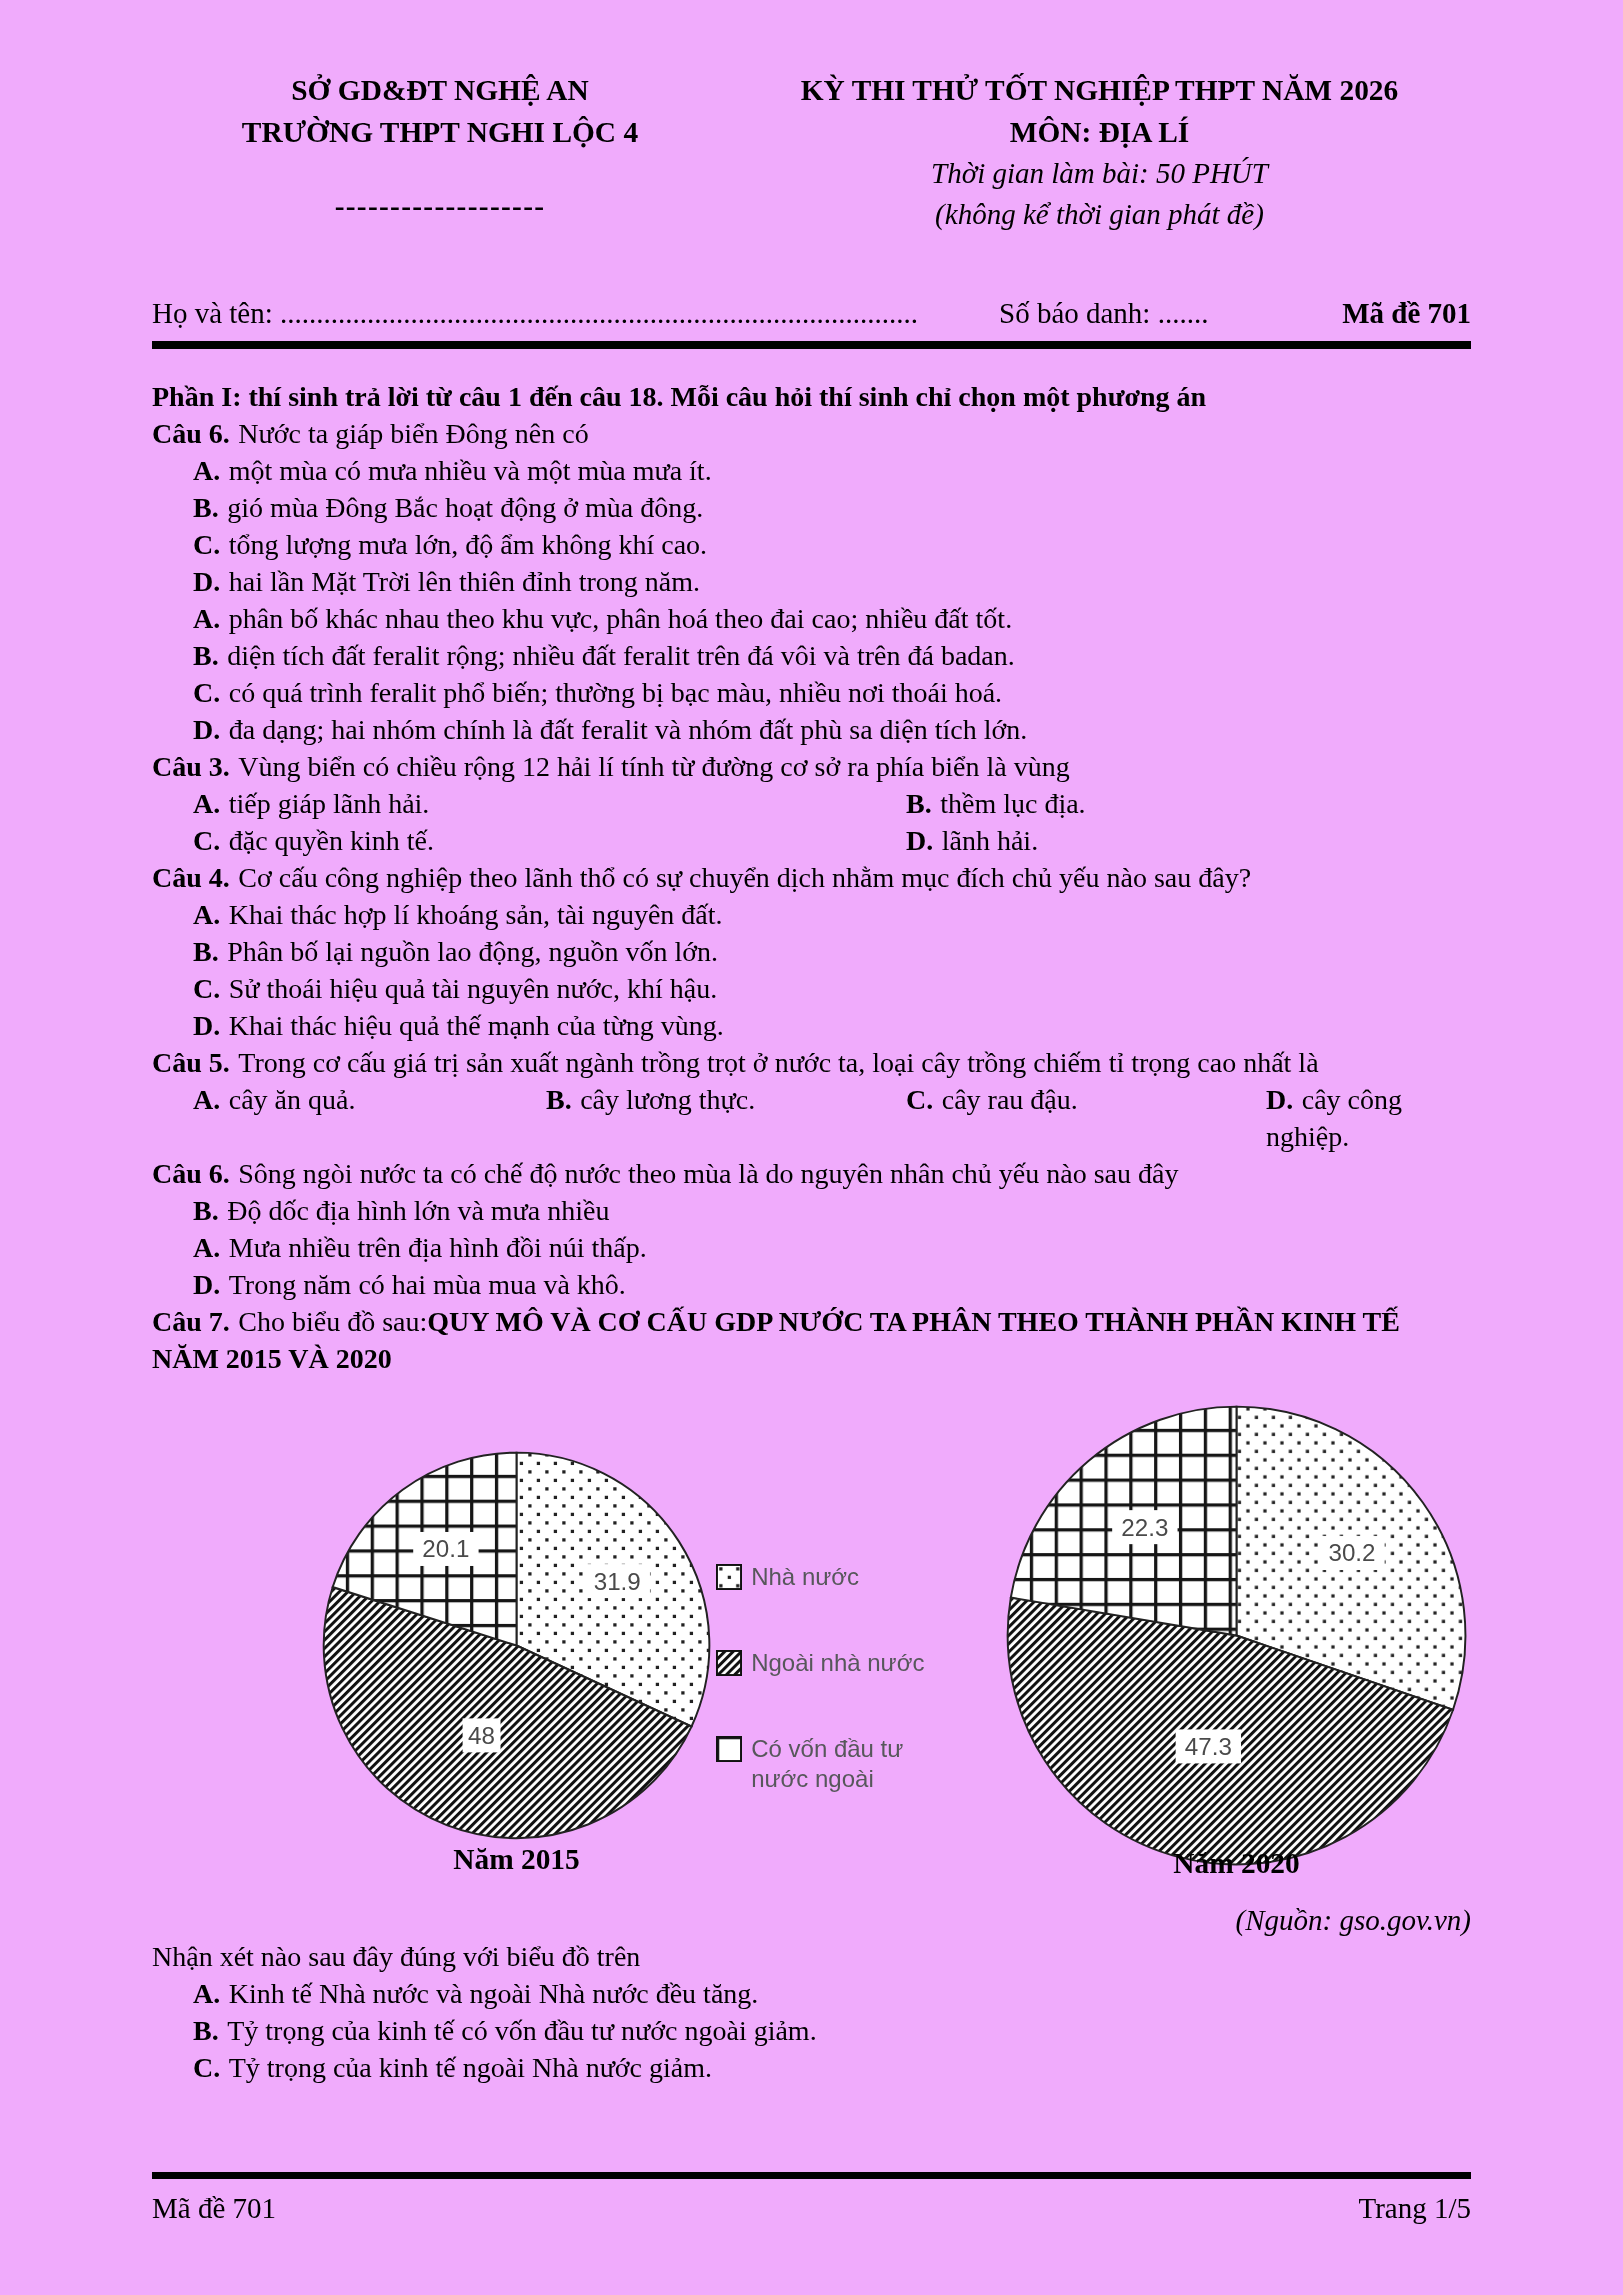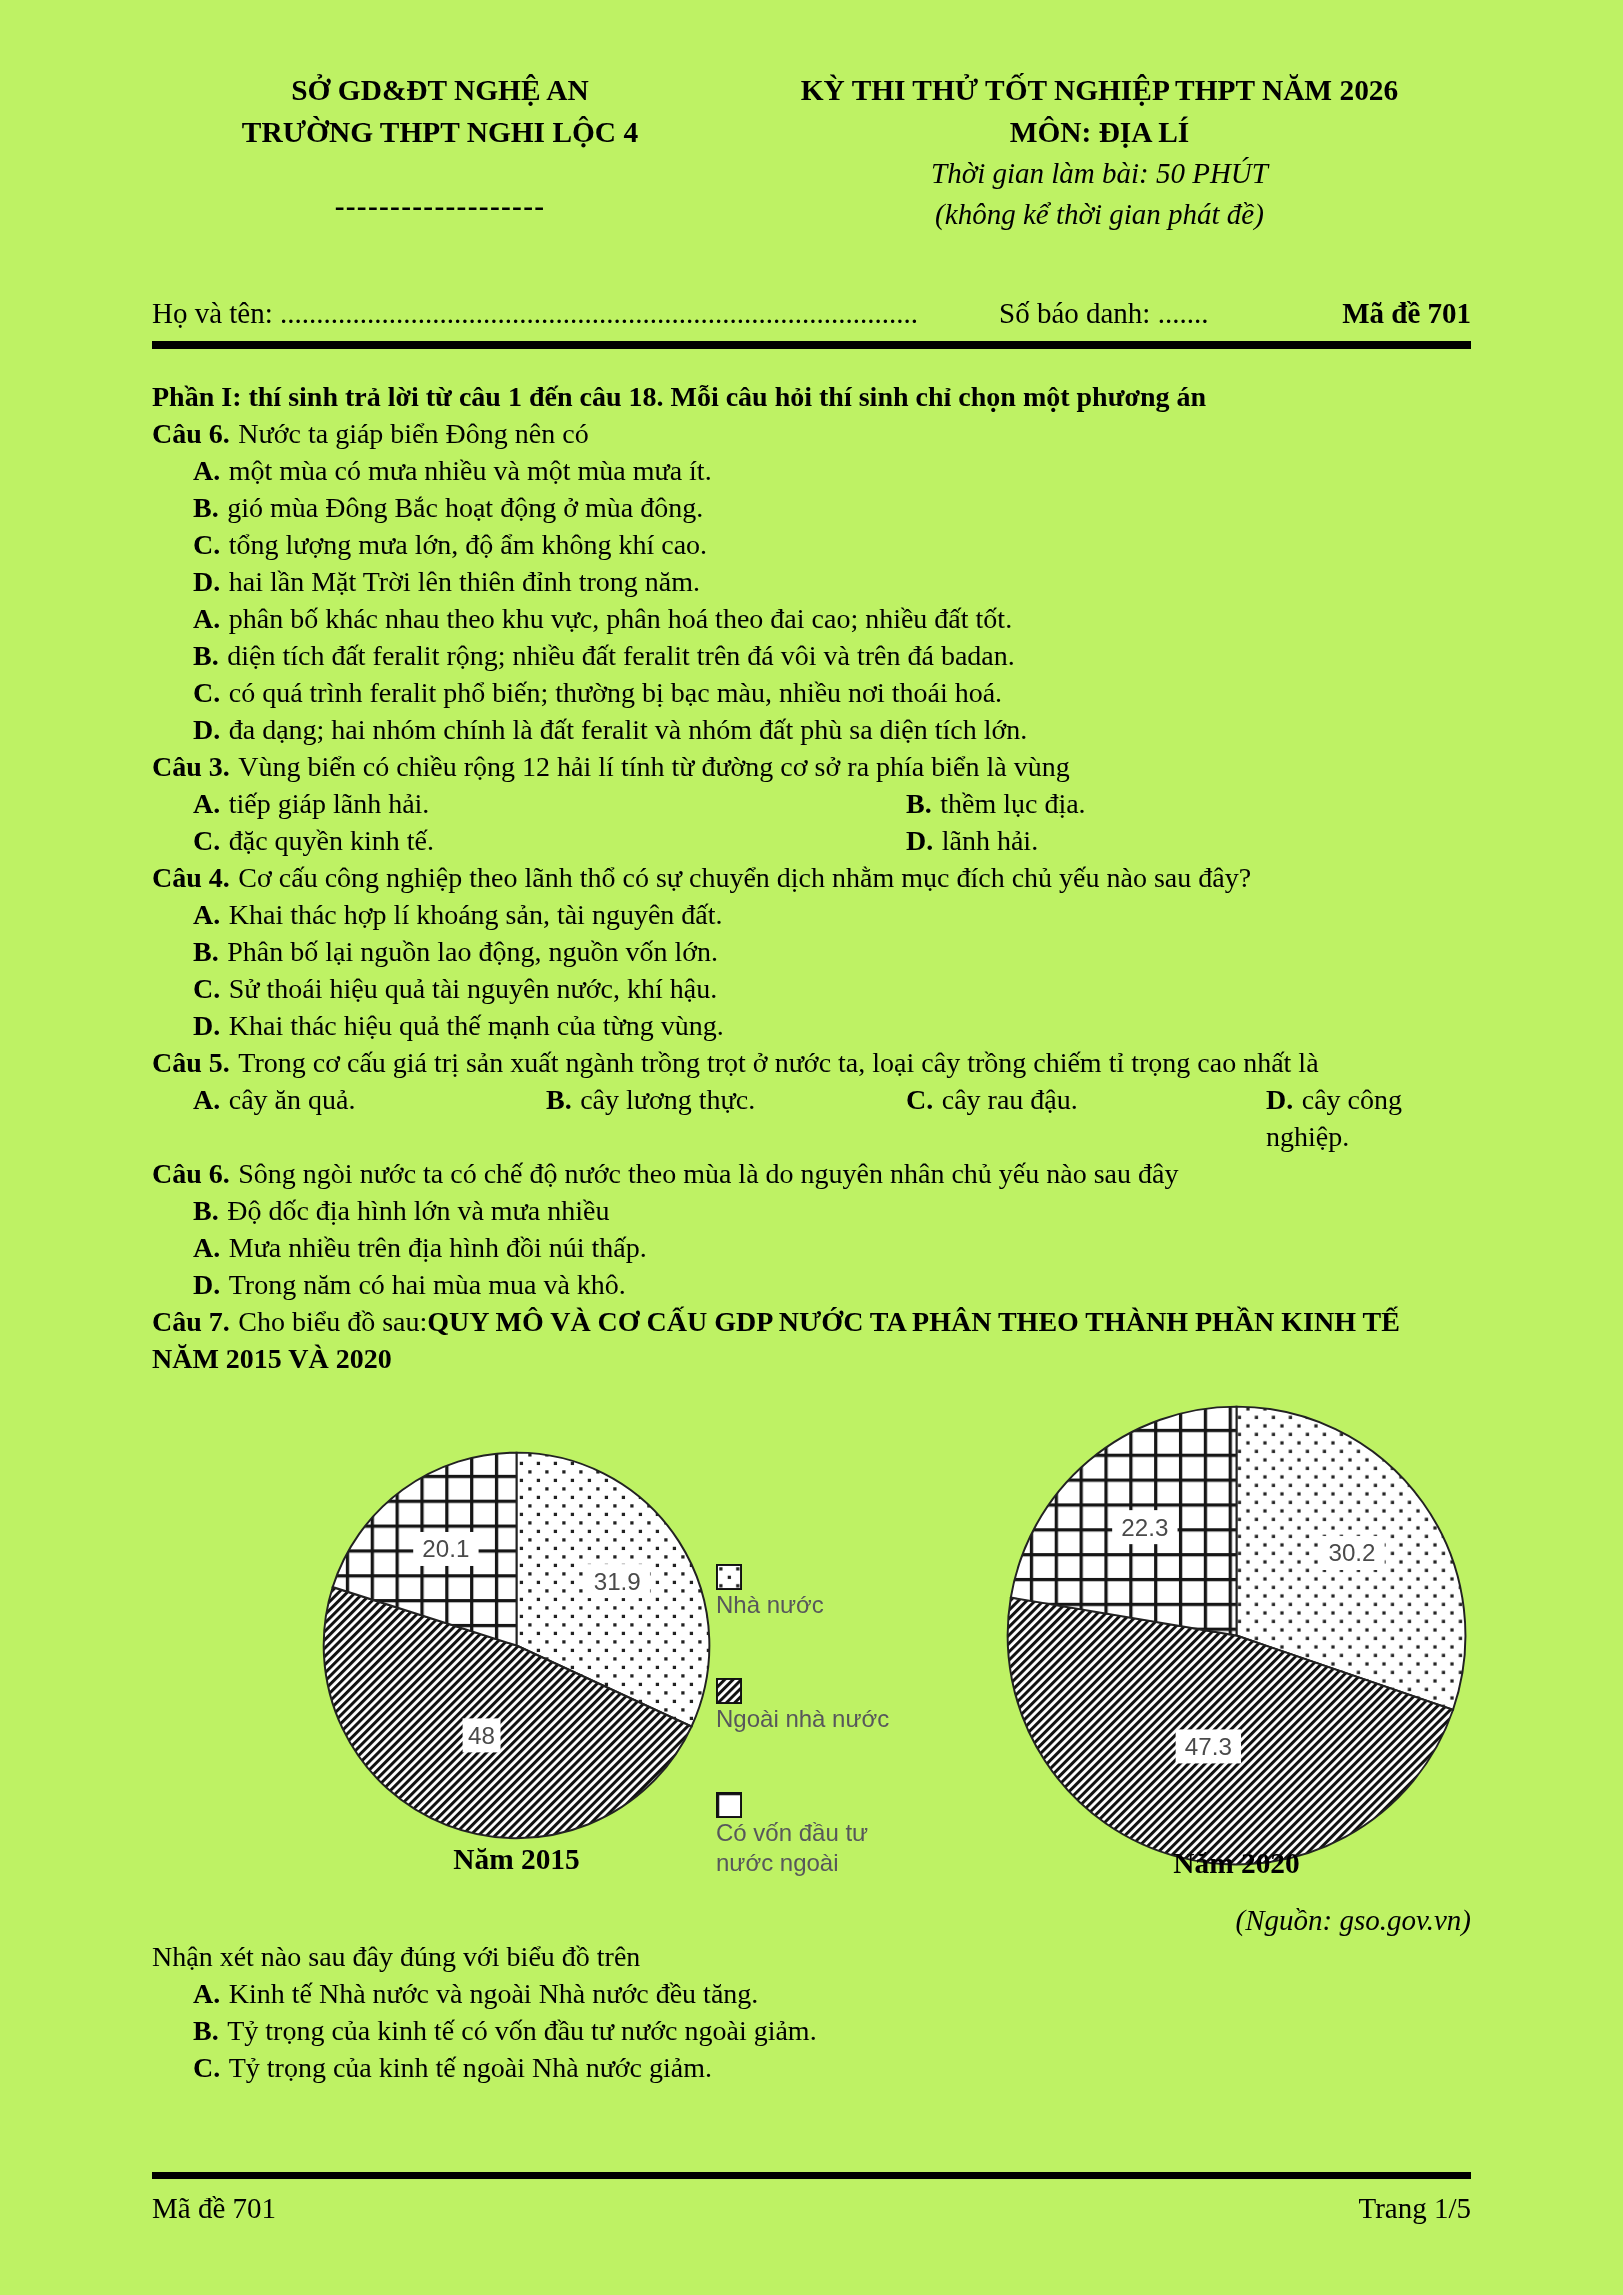--- a/index.html
+++ b/index.html
@@ -1,16 +1,16 @@
 <!DOCTYPE html>
 <html style="font-size:10.5px"><head>
 <meta charset="utf-8">
 <style>
   html,body{margin:0;padding:0;background:#777;}
-  .page{position:relative;width:1623px;height:2295px;background:#bef264;
+  .page{position:relative;width:1623px;height:2295px;background:#f0abfc;
         font-family:"Liberation Serif",serif;color:#000;overflow:hidden;}
   .content{position:absolute;left:152px;top:69px;width:1319px;}
 
   
   .header{display:flex;}
   .h-left{width:576px;text-align:center;}
   .h-right{flex:1;text-align:center;}
   .h-bold{font-weight:bold;font-size:29.4px;line-height:42px;}
   .h-italic{font-style:italic;font-size:29px;line-height:41px;}
   .h-dashes{font-weight:bold;font-size:29.4px;letter-spacing:1.3px;margin-top:37px;}
@@ -33,21 +33,21 @@
   .opt-grid-4{padding-left:41px;display:grid;grid-template-columns:353px 360px 360px 1fr;}
   .q7title{font-weight:bold;}
 
   
   .chart-area{position:relative;height:523px;}
   .pie{position:absolute;}
   #pie-0{left:169px;top:73px;}
   #pie-1{left:853px;top:27px;}
   .legend{position:absolute;left:564px;top:185px;width:236px;
           font-family:"Liberation Sans",sans-serif;font-size:24px;color:#57575b;}
-  .legend-item{display:flex;align-items:flex-start;margin-bottom:56px;line-height:30px;flex-direction:column;}
+  .legend-item{display:flex;align-items:flex-start;margin-bottom:56px;line-height:30px;}
   .legend-swatch{flex:0 0 auto;margin-right:9.2px;margin-top:2px;}
   .legend-label{max-width:196px;}
   .pie-label-text{font-family:"Liberation Sans",sans-serif;font-size:37px;fill:#4a4a4a;}
   .year-label{position:absolute;text-align:center;font-weight:bold;font-size:29.4px;}
   #year-0{left:169px;top:466px;width:391px;}
   #year-1{left:853px;top:470px;width:463px;}
 
   .source-line{text-align:right;font-style:italic;font-size:29px;line-height:35px;margin-top:2.6px;}
 
   

